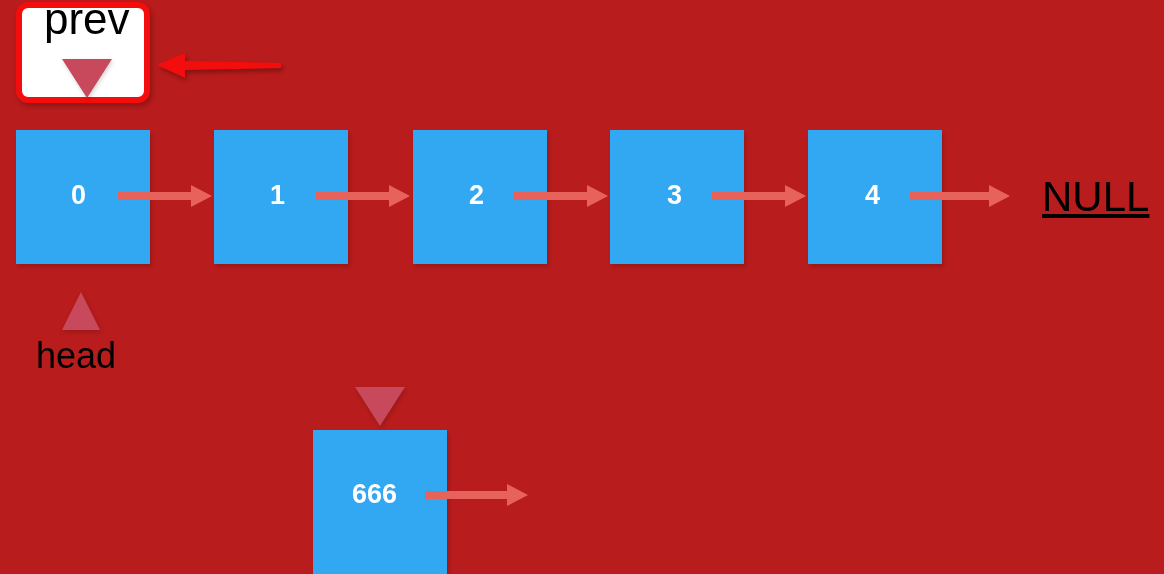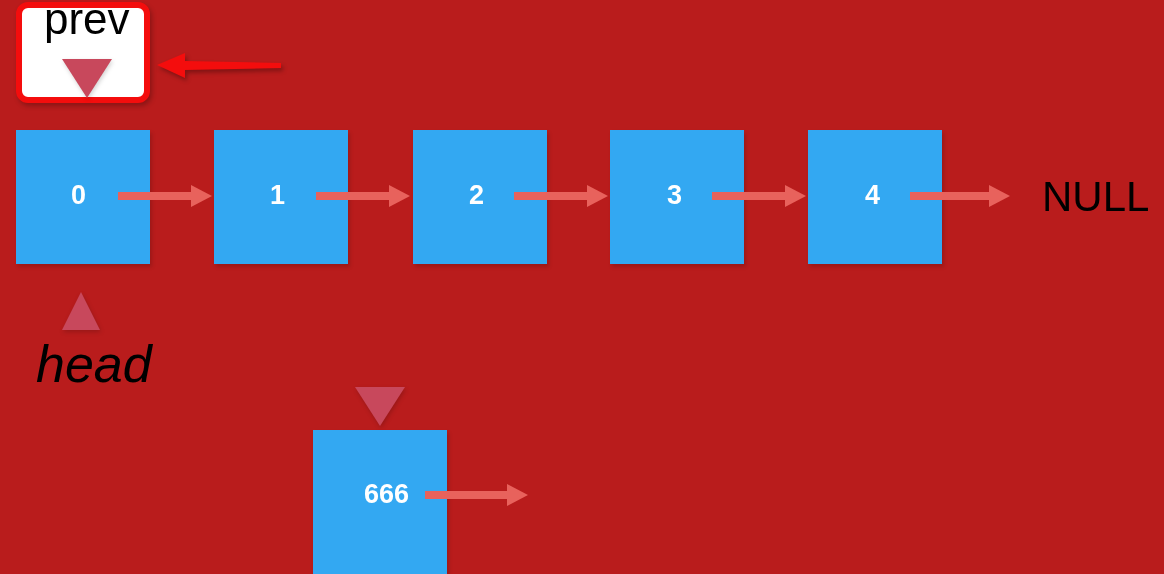--- a/index.html
+++ b/index.html
@@ -79,23 +79,23 @@
   }
 
   
   .plain-label {
     position: absolute;
     color: #000000;
     white-space: nowrap;
     line-height: 1;
   }
   .label-prev   { font-size: 44px; }
-  .label-head   { font-size: 52px; font-style: italic; }
+  .label-head   { font-size: 36px; }
   .label-node   { font-size: 40px; }
-  .label-null   { font-size: 42px; }
+  .label-null   { font-size: 42px; text-decoration: underline; }
 
   
   .prev-box {
     position: absolute;
     background: #ffffff;
     border: 6px solid var(--highlight-red, #f40d0d);
     border-radius: 12px;
     box-shadow: 2px 3px 5px rgba(0,0,0,0.25);
     box-sizing: border-box;
   }
@@ -162,20 +162,20 @@
   </div>
 
   <div class="plain-label label-null" style="left:1042px; top:176px;">NULL</div>
 
   <div class="tri-up" style="left:62px; top:292px;"></div>
   <div class="plain-label label-head" style="left:36px; top:338px;">head</div>
 
   <div class="tri-down" style="left:355px; top:387px;"></div>
 
   <div class="node-box" style="left:313px; top:430px; width:134px; height:144px;"></div>
-  <div class="node-label" style="left:364px; top:481px;">666</div>
+  <div class="node-label" style="left:352px; top:481px;">666</div>
 
   <div class="arrow" style="left:425px; top:495px; width:105px;">
     <div class="shaft" style="width:84px;"></div>
     <div class="head" style="left:82px;"></div>
   </div>
 
 </div>
 
 </body></html>

